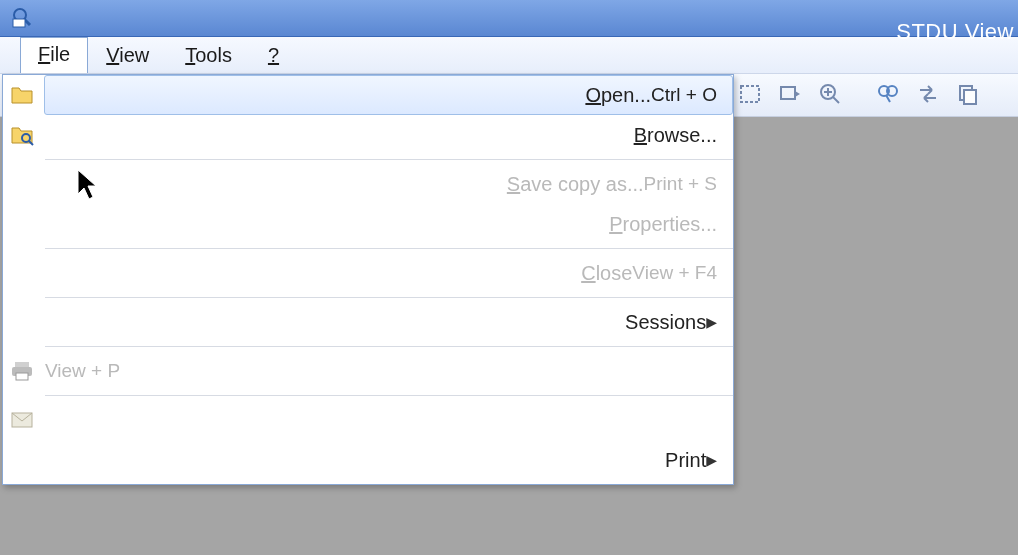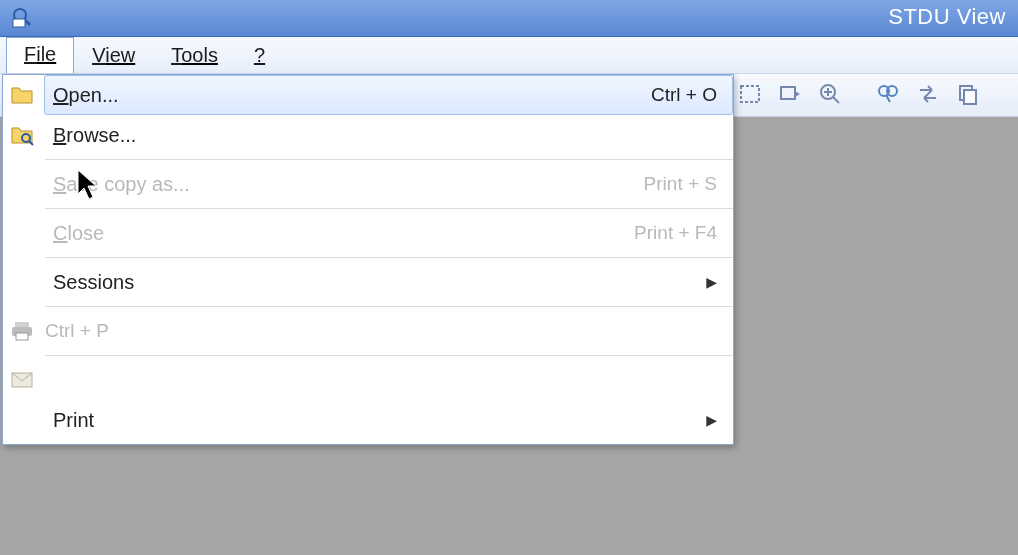--- a/index.html
+++ b/index.html
@@ -21,35 +21,34 @@
   .titlebar .app-icon {
     position: absolute;
     left: 10px;
     top: 5px;
     width: 24px;
     height: 24px;
   }
   .titlebar .title-text {
     position: absolute;
     right: 0;
-    top: 4px;
+    top: 19px;
     color: #ffffff;
     font-size: 22px;
     font-weight: 400;
     letter-spacing: 0.5px;
-    padding-right: 12px;
+    padding-right: 4px;
   }
   .menubar {
     height: 36px;
     background: linear-gradient(to bottom, #f6f9ff, #e7eefb);
     border-bottom: 1px solid #cdd7ea;
     display: flex;
     align-items: center;
-    padding-left: 6px;
-    text-decoration: underline;
+    padding-left: 20px;
   }
   .menubar .menu-item {
     padding: 6px 18px;
     font-size: 20px;
     color: #1a1a1a;
     cursor: default;
   }
   .menubar .menu-item.open {
     background: #ffffff;
     border: 1px solid #8aa9d6;
@@ -104,20 +103,21 @@
   }
   .drop-row {
     display: flex;
     align-items: center;
     height: 40px;
     padding-right: 16px;
     margin-left: 42px;
     font-size: 20px;
     color: #222;
     position: relative;
+    text-align: right;
   }
   .drop-row.highlight {
     background: linear-gradient(to bottom, #f0f6ff, #dce9ff);
     border: 1px solid #9fbfe8;
     border-radius: 3px;
     margin-left: 41px;
     padding-right: 15px;
     height: 38px;
   }
   .drop-row.disabled {
@@ -258,47 +258,50 @@
       <span class="label-col"><span class="u">B</span>rowse...</span>
     </div>
 
     <div class="sep"></div>
 
     <div class="drop-row disabled">
       <span class="label-col"><span class="u">S</span>ave copy as...</span>
       <span class="shortcut-col">Print + S</span>
     </div>
 
+    <div class="drop-row disabled">
+      <span class="label-col"><span class="u">P</span>roperties...</span>
+    </div>
 
     <div class="sep"></div>
 
     <div class="drop-row disabled">
       <span class="label-col"><span class="u">C</span>lose</span>
-      <span class="shortcut-col">Print + F4</span>
+      <span class="shortcut-col">View + F4</span>
     </div>
 
 
     <div class="sep"></div>
 
     <div class="drop-row">
       <span class="label-col">Sessions</span>
       <span class="submenu-arrow">▶</span>
     </div>
 
     <div class="sep"></div>
 
     <div class="drop-row disabled">
       <span class="icon-col">
         <svg width="24" height="22" viewBox="0 0 24 22">
             <rect x="5" y="2" width="14" height="6" fill="#d0d0d0"></rect>
             <rect x="2" y="7" width="20" height="9" rx="2" fill="#bcbcbc"></rect>
             <rect x="6" y="13" width="12" height="7" fill="#fff" stroke="#999"></rect>
           </svg>
       </span>
-      <span class="shortcut-col">Ctrl + P</span>
+      <span class="shortcut-col">View + P</span>
     </div>
 
 
     <div class="sep"></div>
 
     <div class="drop-row disabled">
       <span class="icon-col">
         <svg width="24" height="20" viewBox="0 0 24 20">
             <rect x="2" y="3" width="20" height="14" fill="#eceade" stroke="#b7b29d"></rect>
             <path d="M2 3 L12 11 L22 3" fill="none" stroke="#b7b29d"></path>

